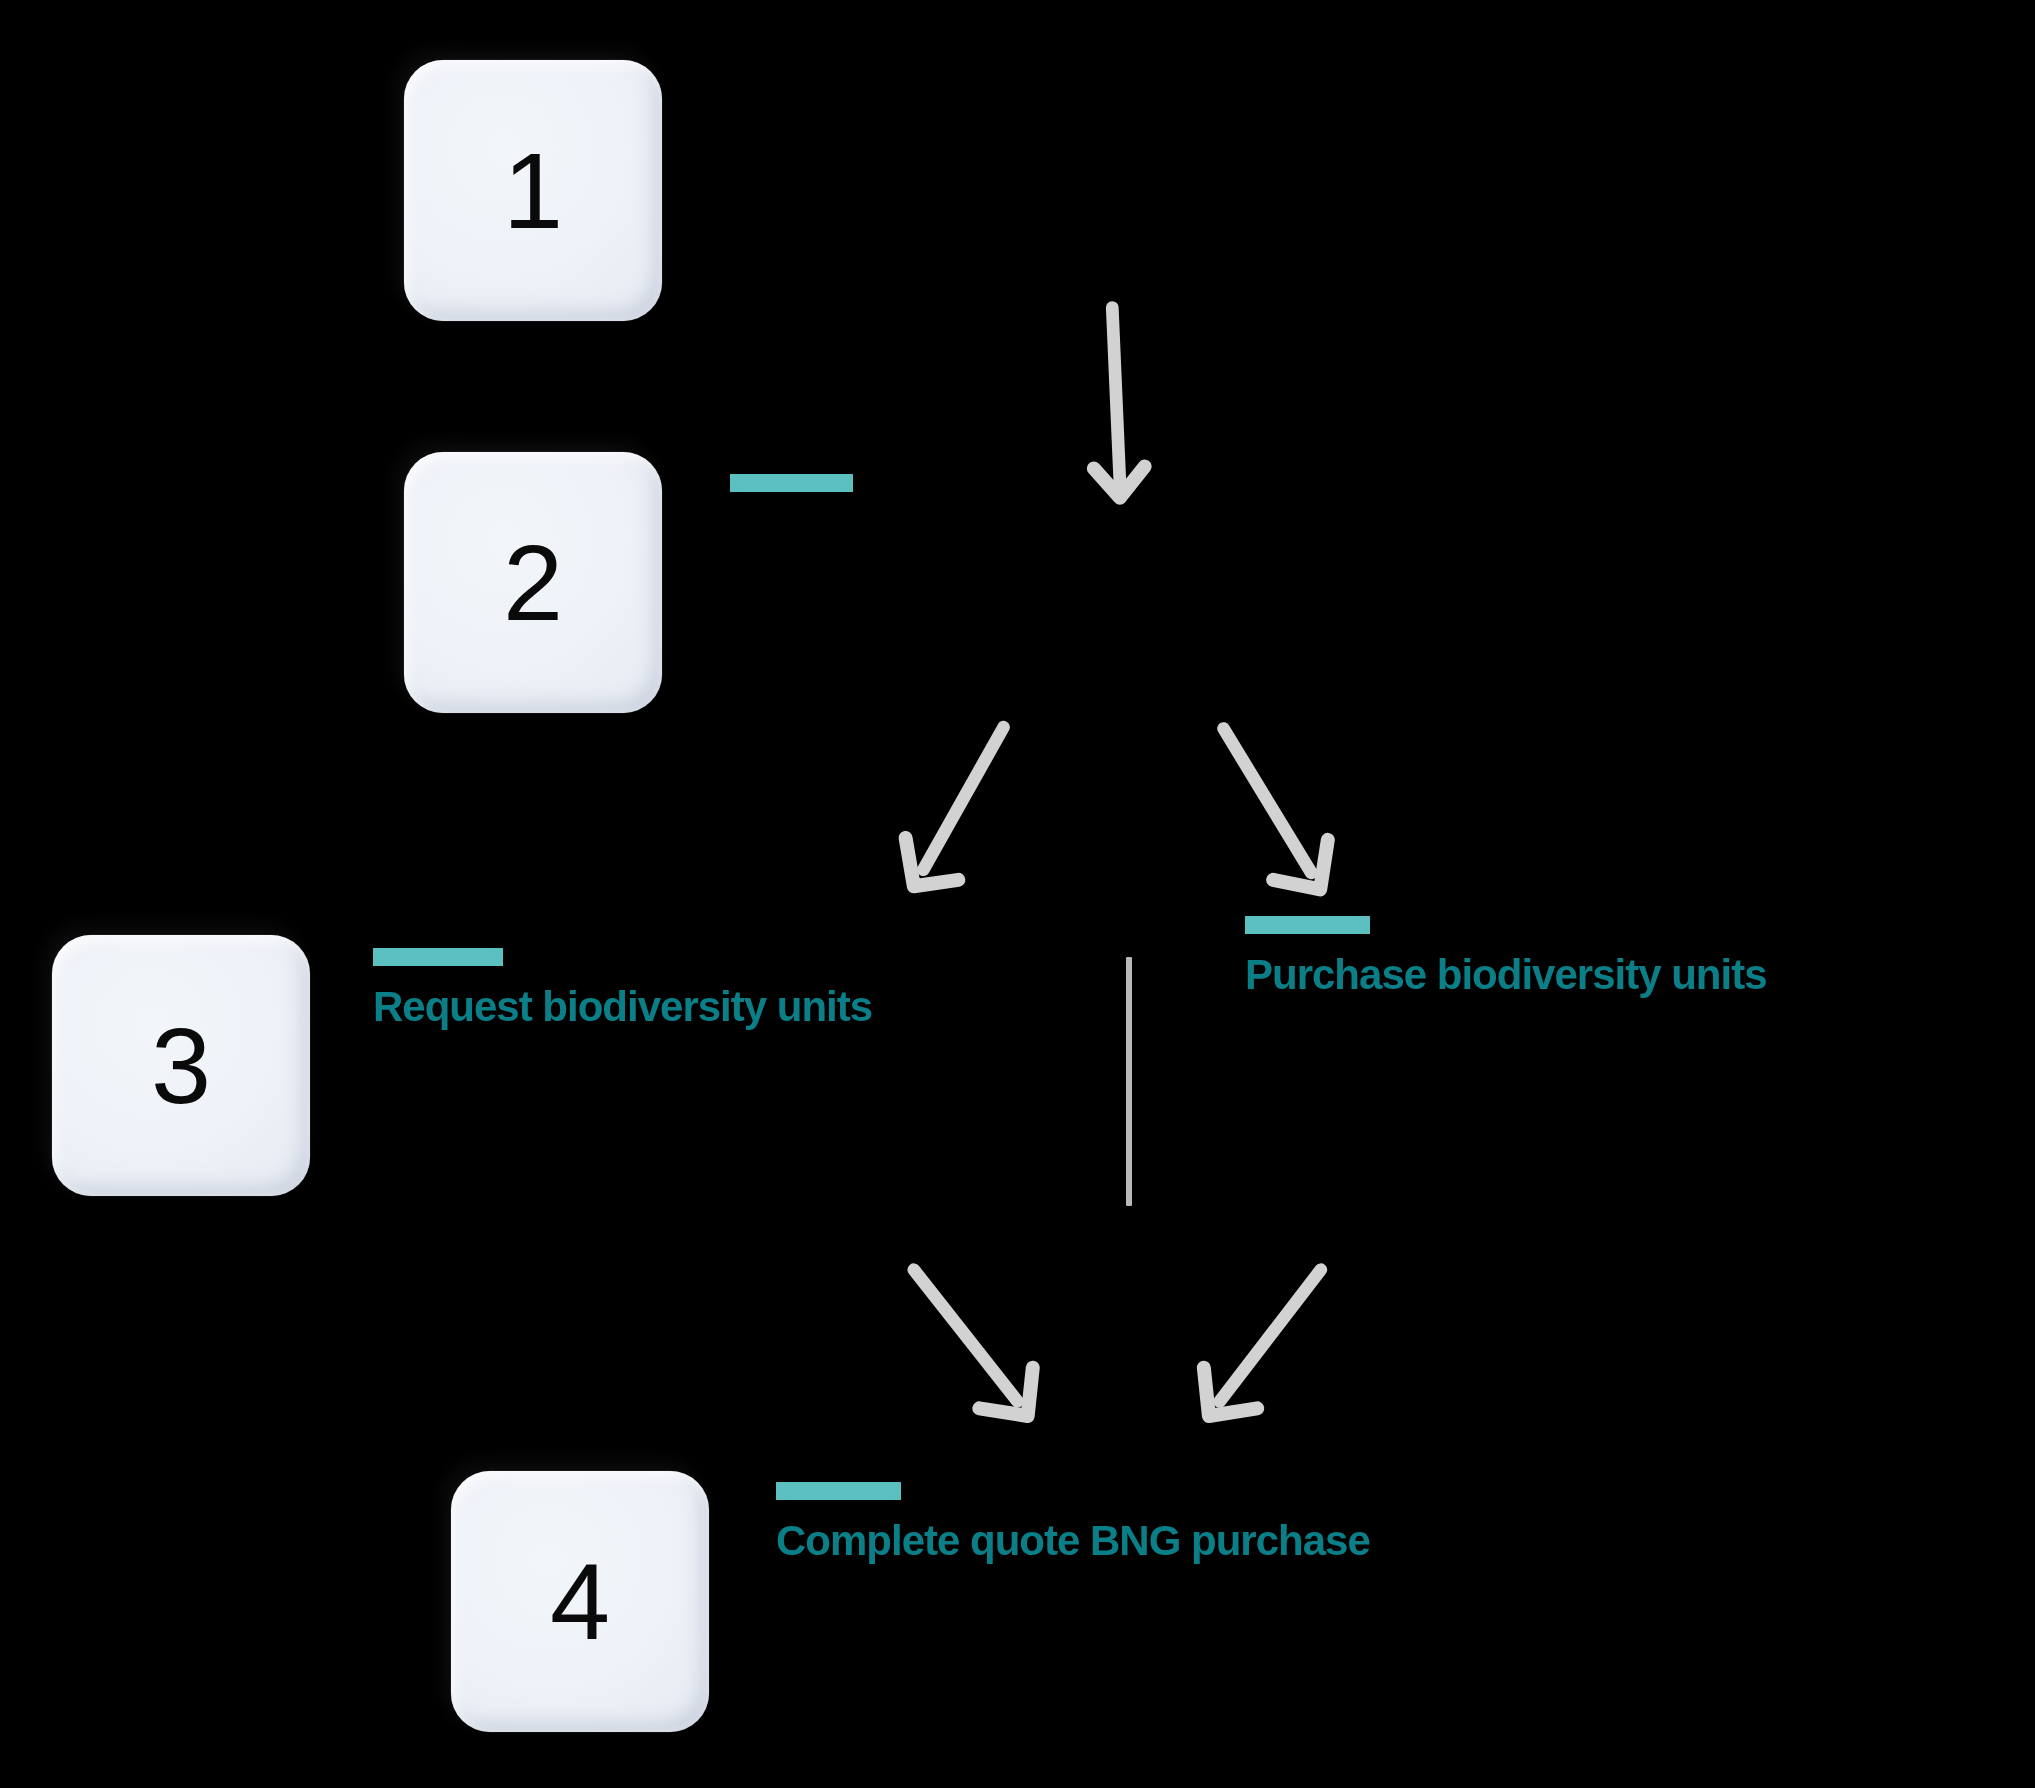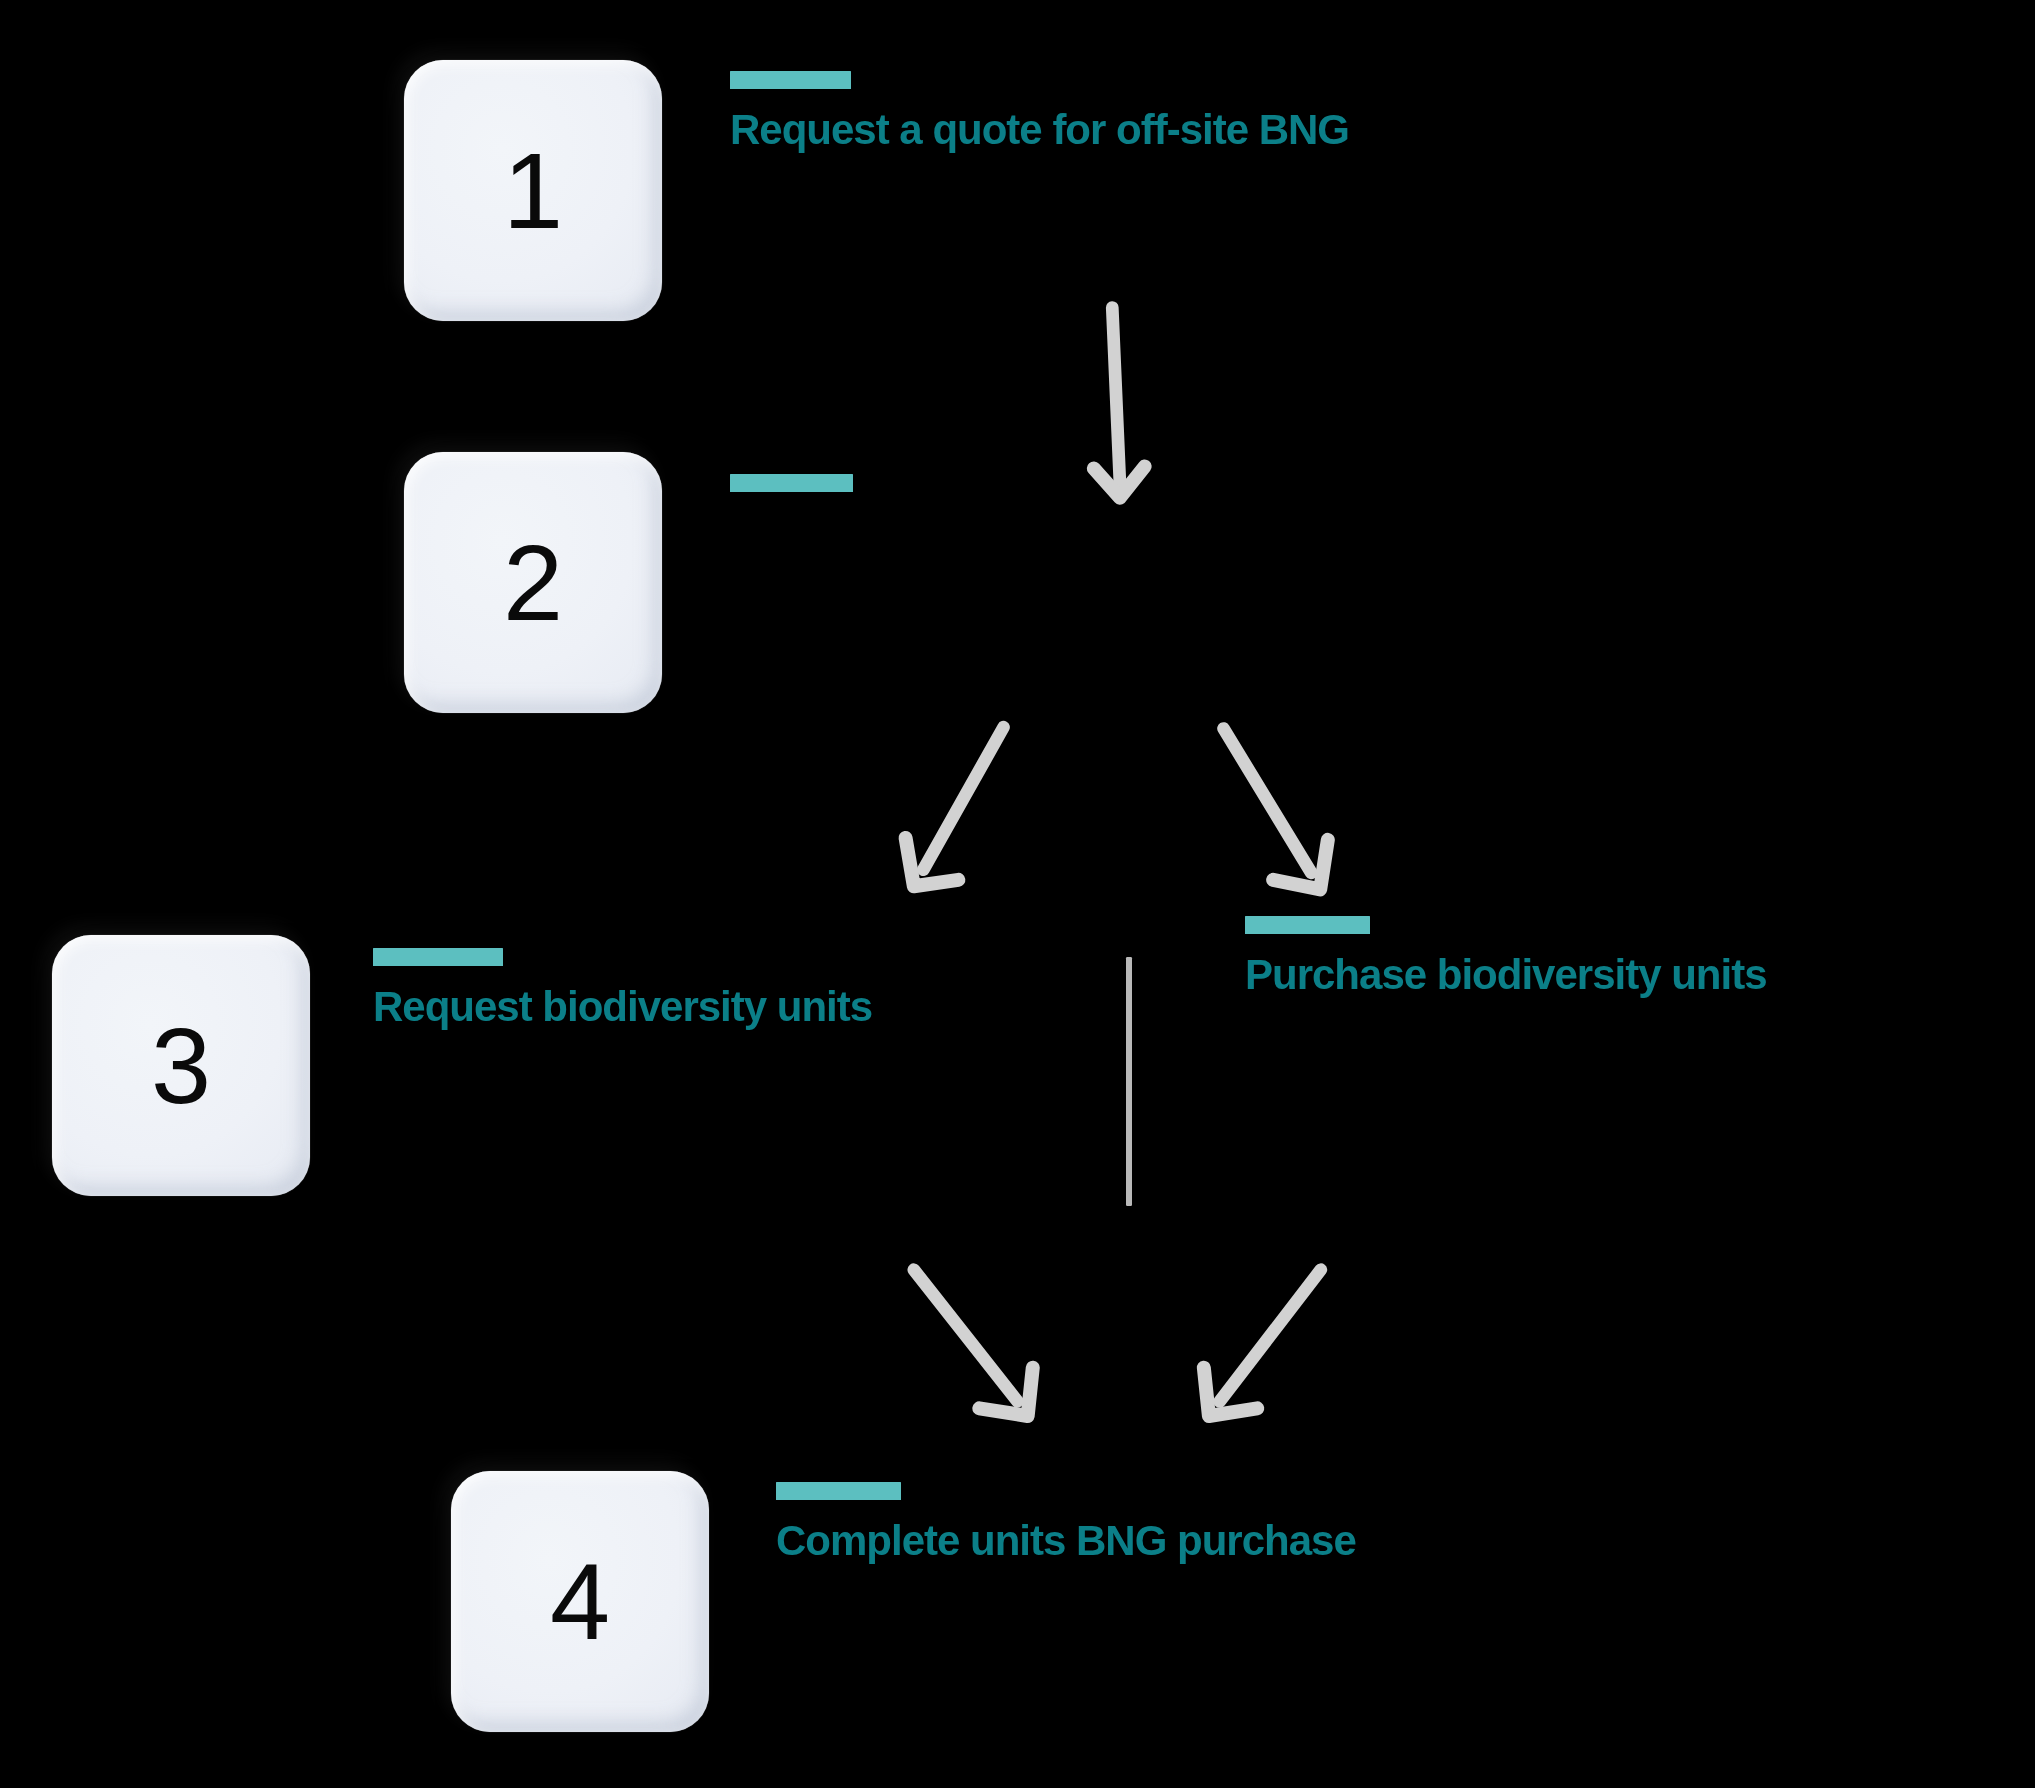--- a/index.html
+++ b/index.html
@@ -129,24 +129,20 @@
     <g>
       <path class="arrow-stroke" d="M 2077 1996 L 1918 2203"></path>
       <path class="arrow-head" d="M 1893 2150 L 1901 2226 L 1977 2214"></path>
     </g>
   </svg>
 
   <div class="num-card" style="left:404px; top:60px;">
     <span class="digit">1</span>
   </div>
 
-  <div class="step-label" style="left:730px; top:71px;">
-    <div class="accent-bar" style="width:121px;"></div>
-    <div class="step-title">Request a quote for off-site BNG</div>
-  </div>
 
   <div class="num-card" style="left:404px; top:452px;">
     <span class="digit">2</span>
   </div>
 
   <div class="step-label" style="left:730px; top:474px;">
     <div class="accent-bar" style="width:123px;"></div>
   </div>
 
   <div class="num-card" style="left:52px; top:935px;">
@@ -164,17 +160,17 @@
     <div class="accent-bar" style="width:125px;"></div>
     <div class="step-title">Purchase biodiversity units</div>
   </div>
 
   <div class="num-card" style="left:451px; top:1471px;">
     <span class="digit">4</span>
   </div>
 
   <div class="step-label" style="left:776px; top:1482px;">
     <div class="accent-bar" style="width:125px;"></div>
-    <div class="step-title">Complete units BNG purchase</div>
+    <div class="step-title">Complete quote BNG purchase</div>
   </div>
 
 </div>
 
 
 </body></html>

